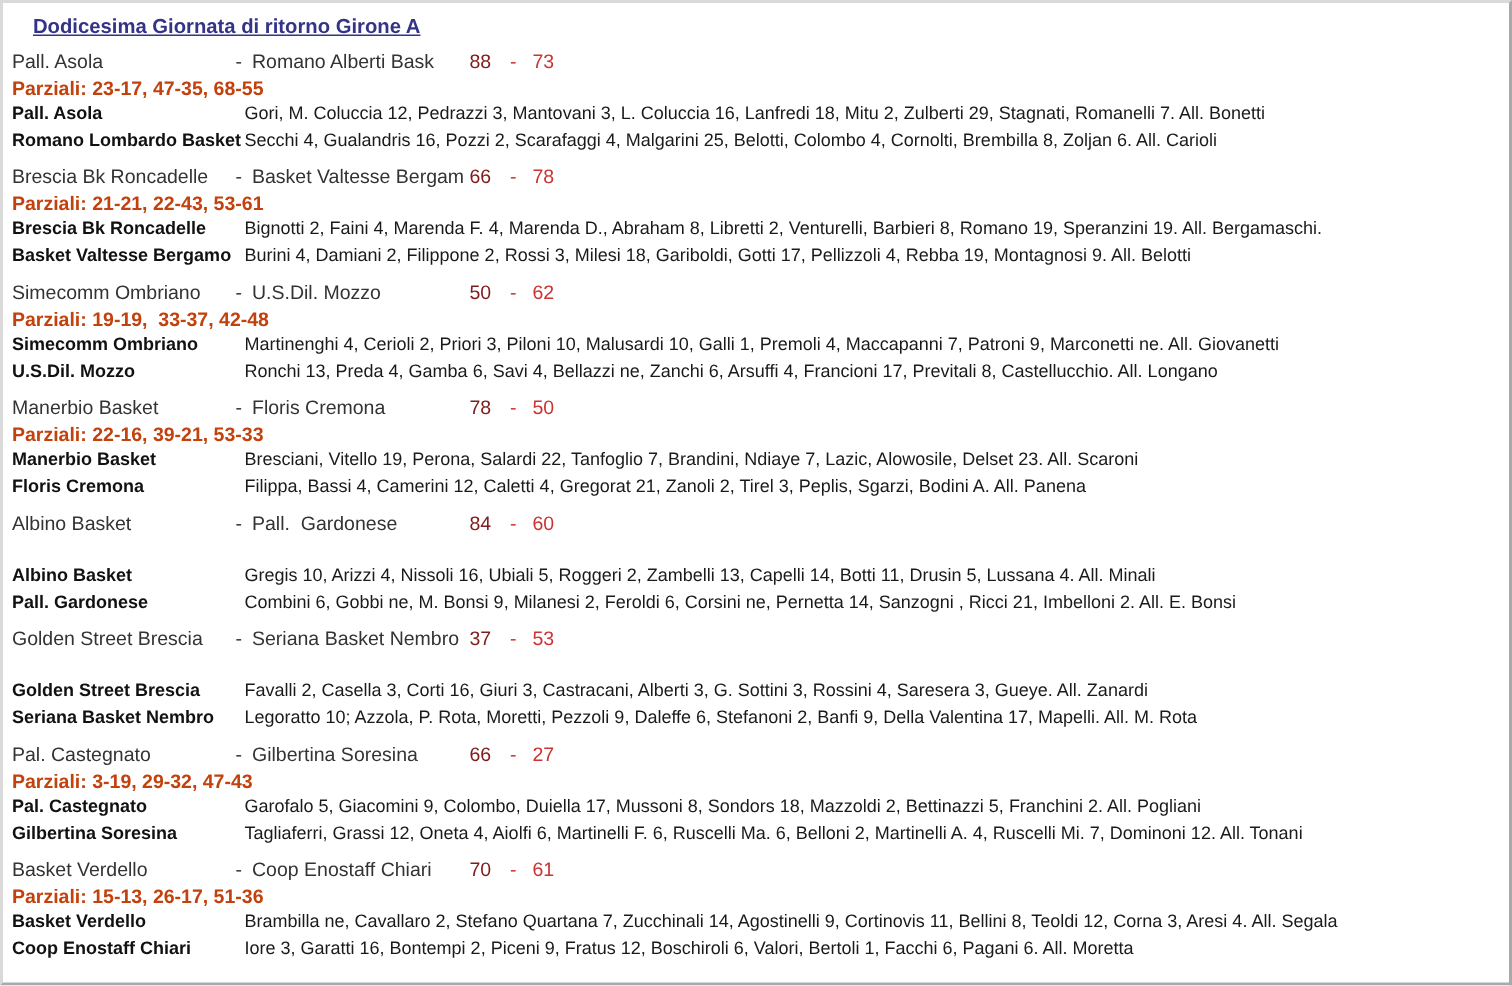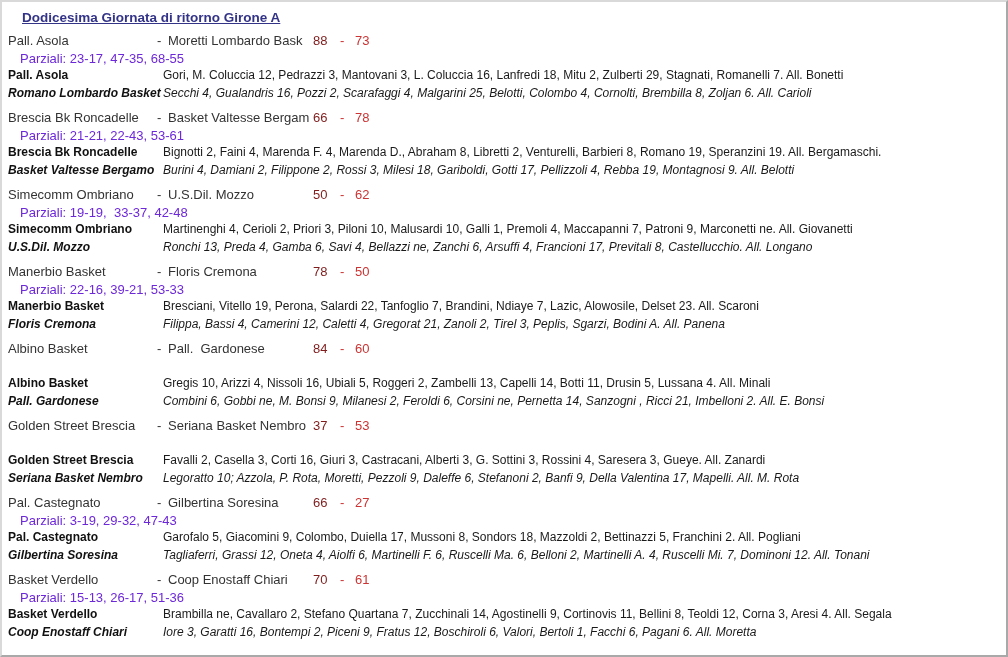--- a/index.html
+++ b/index.html
@@ -49,42 +49,42 @@
   }
   .row span {
     position: absolute;
     top: 0;
     line-height: 17px;
     white-space: pre;
   }
   .r1 { top: 0;    font-size: 13px; color: #333333; }
   .r2 { top: 18px; font-size: 13px; }
   .r3 { top: 35px; font-size: 12px; }
-  .r4 { top: 53px; font-size: 12px; font-style: italic; }
+  .r4 { top: 53px; font-size: 12px; }
   .home  { left: 0; }
   .tdash { left: 149px; }
   .away  { left: 160px; }
   .s1    { left: 305px; color: #7f1d1d; }
   .sdash { left: 332px; color: #cc3333; }
   .s2    { left: 347px; color: #cc3333; }
-  .parz  { left: 12px; color: #6d28d9; }
+  .parz  { left: 0; color: #c2410c; font-weight: bold; }
   .tname { left: 0; font-weight: bold; color: #111111; }
   .players { left: 155px; color: #1a1a1a; }
 </style>
 </head>
 <body>
 
 <div class="page">
   <span class="title">Dodicesima Giornata di ritorno Girone A</span>
   <div class="list">
   <div class="game">
     <div class="row r1">
       <span class="home">Pall. Asola</span>
       <span class="tdash">-</span>
-      <span class="away">Moretti Lombardo Bask</span>
+      <span class="away">Romano Alberti Bask</span>
       <span class="s1">88</span>
       <span class="sdash">-</span>
       <span class="s2">73</span>
     </div>
     <div class="row r2">
       <span class="parz">Parziali: 23-17, 47-35, 68-55</span>
     </div>
     <div class="row r3">
       <span class="tname">Pall. Asola</span>
       <span class="players">Gori, M. Coluccia 12, Pedrazzi 3, Mantovani 3, L. Coluccia 16, Lanfredi 18, Mitu 2, Zulberti 29, Stagnati, Romanelli 7. All. Bonetti</span>

